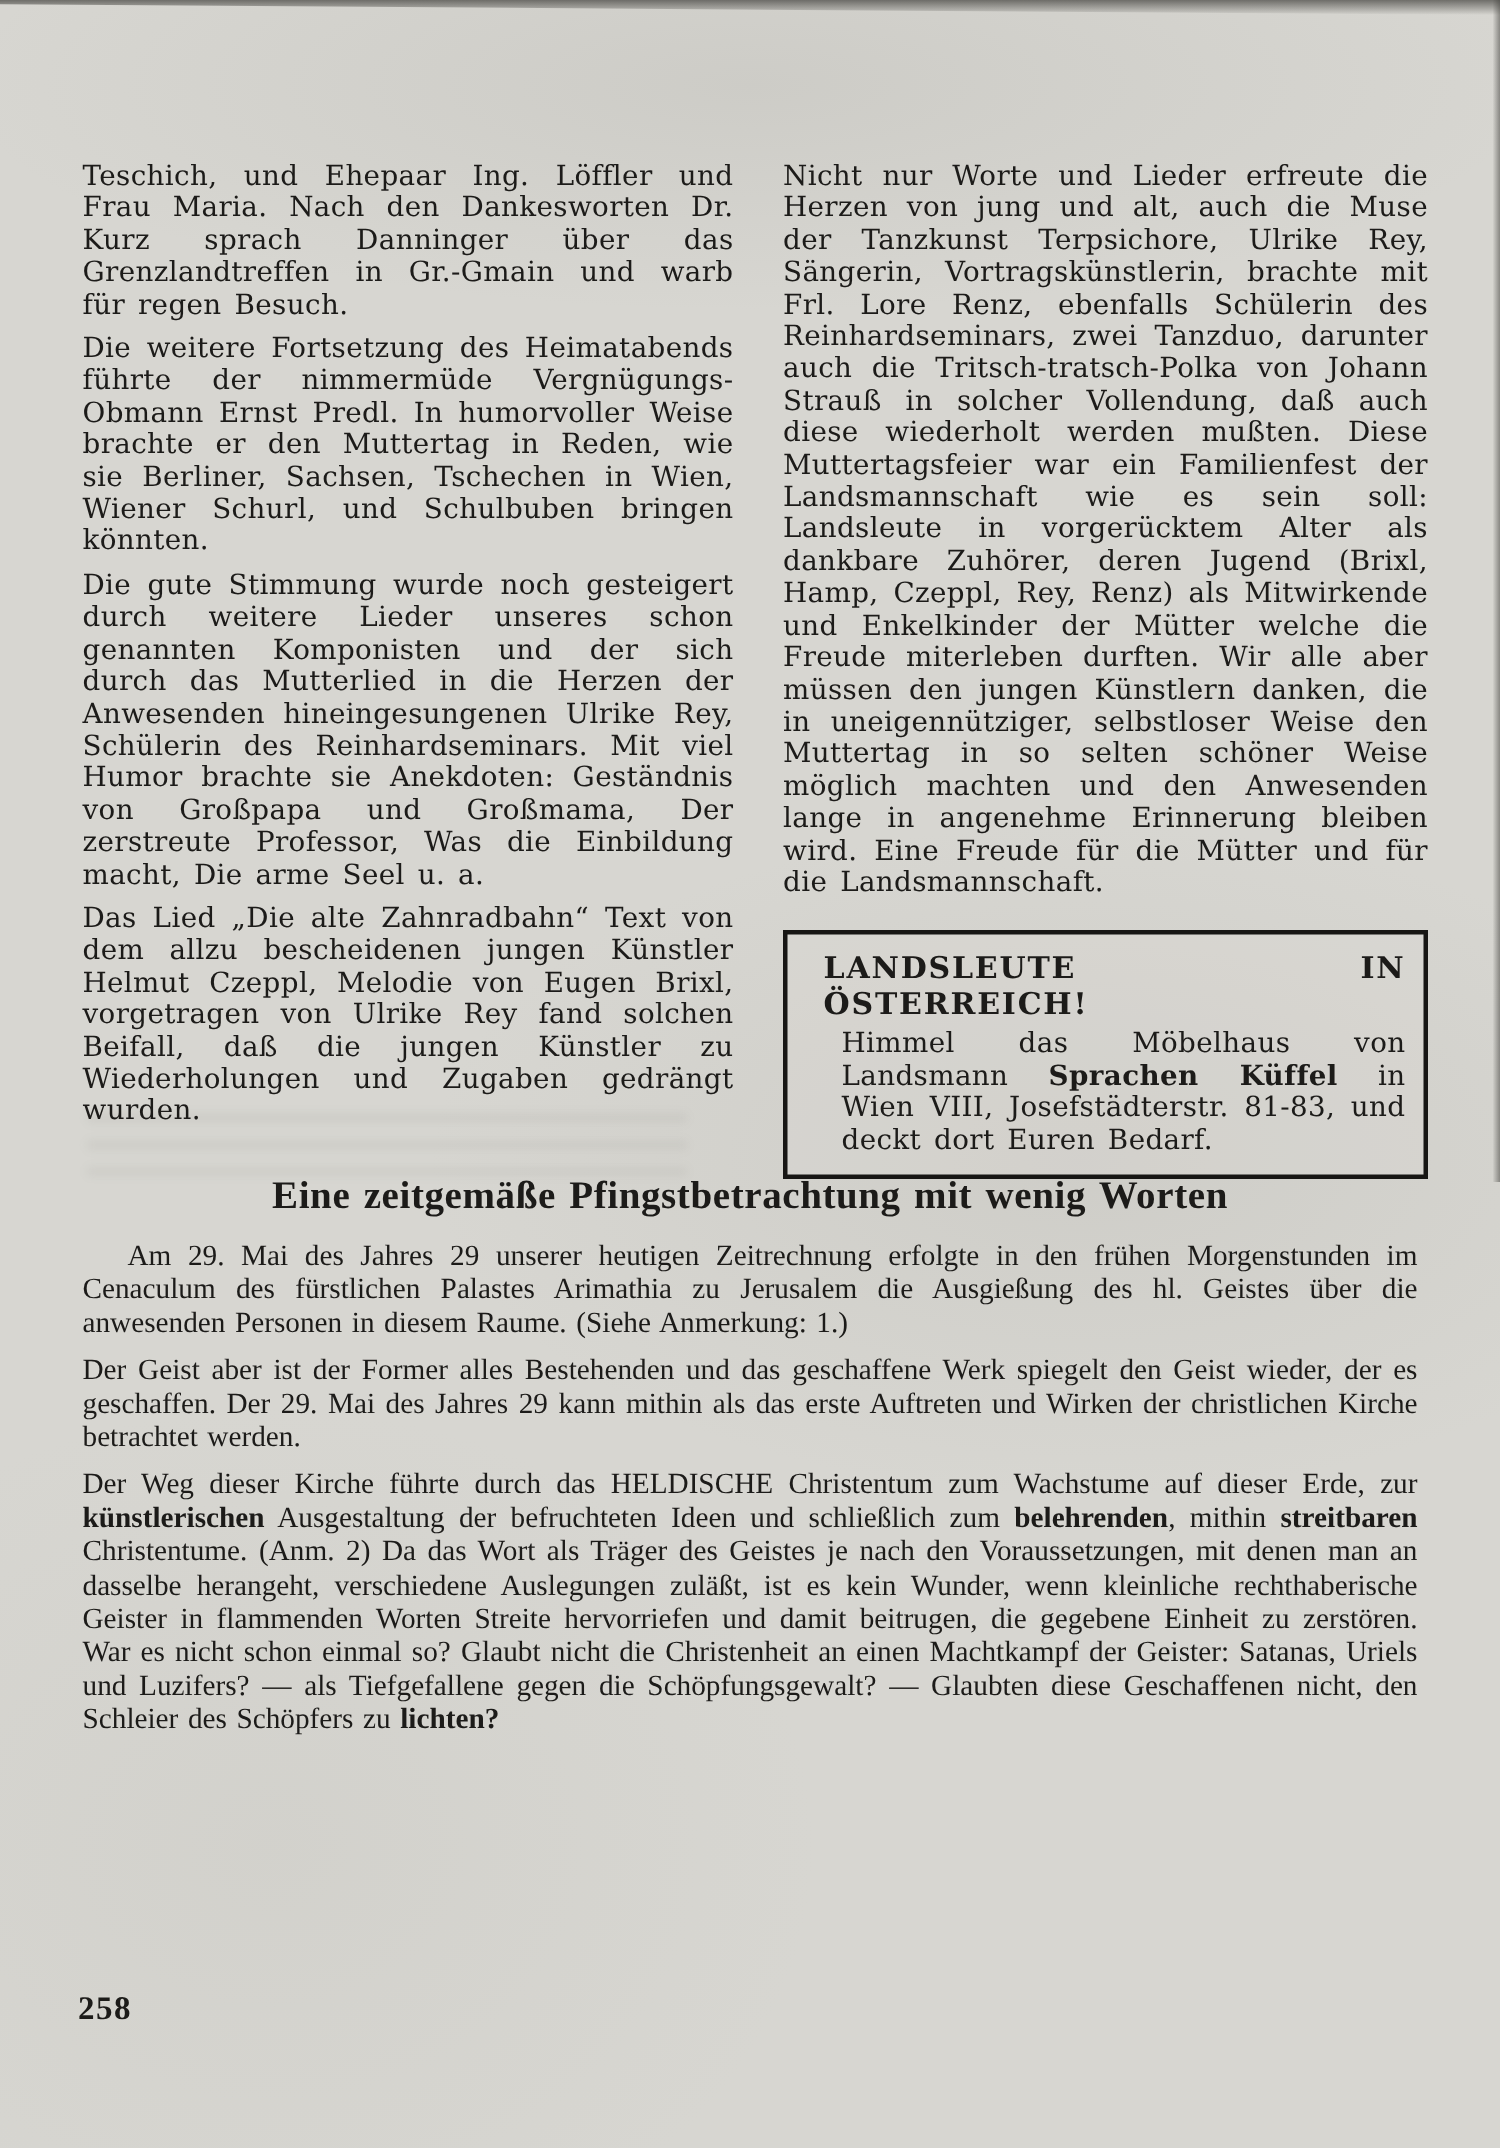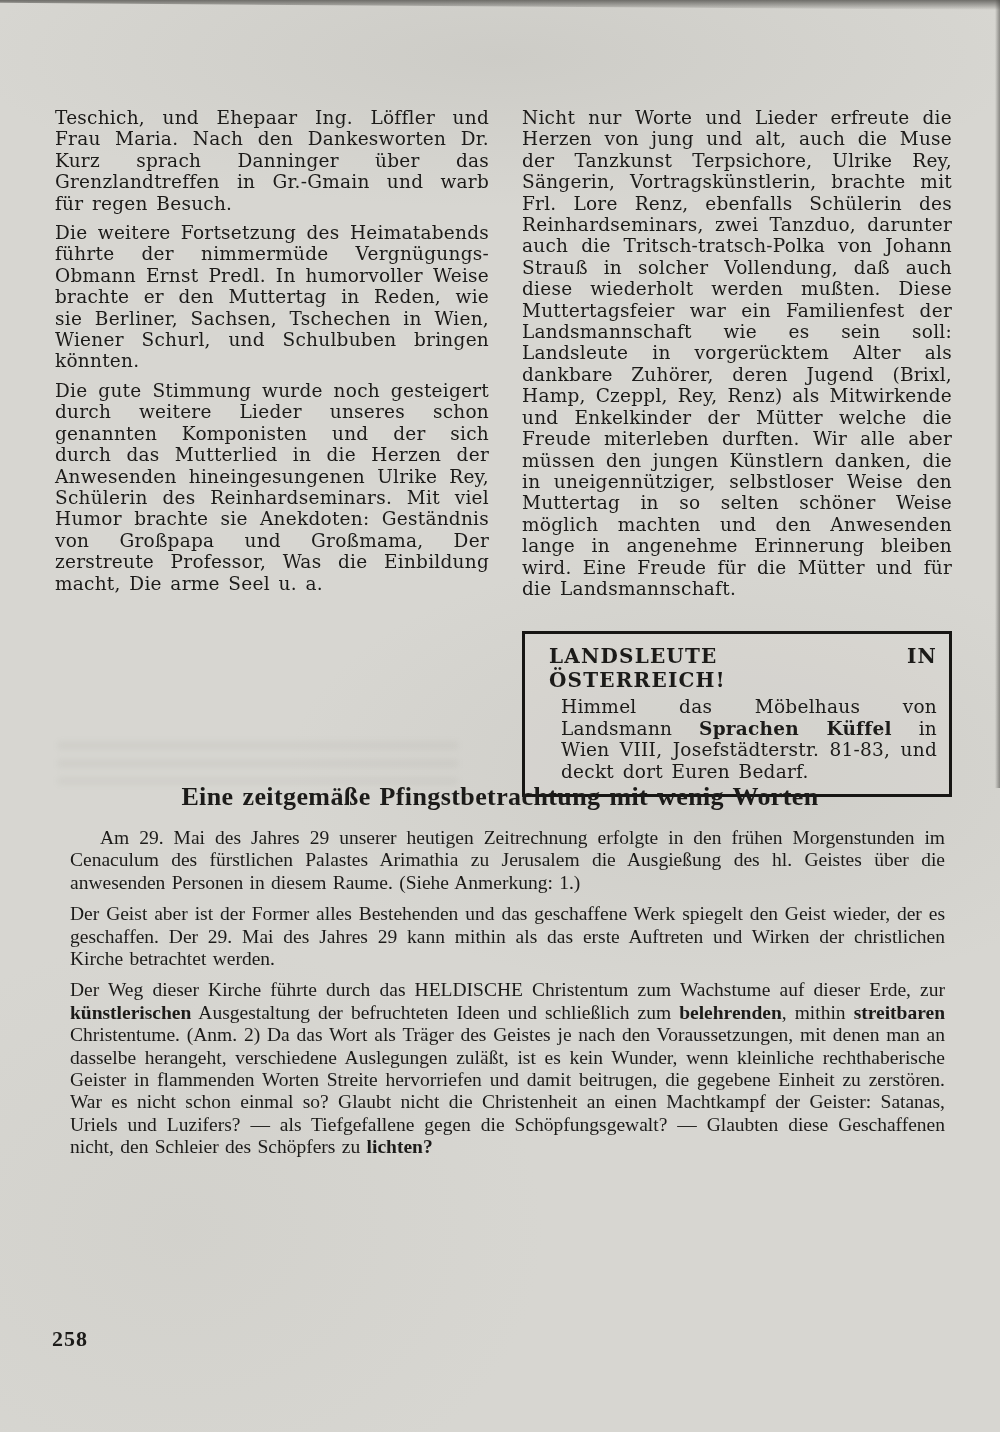--- a/index.html
+++ b/index.html
@@ -37,21 +37,21 @@
   .col-left{width:435px;}
   .col-right{width:431px;}
   .col p{
     margin:0 0 8px 0;
     font-size:18.5px;line-height:21.4px;
     word-spacing:2.5px;letter-spacing:.25px;
   }
   .ad-box{
     border:3px solid #17161 4;
     border:3px solid #171614;
-    margin-top:32px;
+    margin-top:21px;
     padding:10px 12px 12px 12px;
     background:rgba(222,221,216,.25);
   }
   .ad-title{
     font-weight:bold;font-size:20px;letter-spacing:1.2px;
     margin:0 0 4px 12px;word-spacing:6px;
   }
   .ad-body{
     margin:0 0 0 24px !important;
     font-size:18.5px;line-height:24.6px;
@@ -62,21 +62,21 @@
     position:absolute;left:55px;top:782px;width:890px;
     font-family:"Liberation Serif", serif;
     text-align:justify;
   }
   .article-title{
     font-size:26px;font-weight:bold;text-align:center;
     letter-spacing:.4px;word-spacing:2px;
     margin:0 0 15px 0;
   }
   .article p{
-    margin:0 0 9px 15px;
+    margin:0 0 9px 0;
     font-size:19.5px;line-height:22.4px;
     word-spacing:1.5px;
   }
   .article p.indent{text-indent:30px;}
   .page-number{
     position:absolute;left:52px;top:1326px;
     font-family:"Liberation Serif", serif;
     font-size:22px;font-weight:bold;letter-spacing:1px;
   }
 </style>
@@ -86,20 +86,21 @@
 <div class="page">
   <div class="edge-top"></div>
   <div class="edge-right"></div>
   <div class="ghost"></div>
 
   <div class="columns">
     <div class="col col-left">
       <p><span>Teschich, und Ehepaar Ing. Löffler und Frau Maria. Nach den Dankesworten Dr. Kurz sprach Danninger über das Grenzlandtreffen in Gr.-Gmain und warb für regen Besuch.</span></p>
       <p><span>Die weitere Fortsetzung des Heimatabends führte der nimmermüde Vergnügungs-Obmann Ernst Predl. In humorvoller Weise brachte er den Muttertag in Reden, wie sie Berliner, Sachsen, Tschechen in Wien, Wiener Schurl, und Schulbuben bringen könnten.</span></p>
       <p><span>Die gute Stimmung wurde noch gesteigert durch weitere Lieder unseres schon genannten Komponisten und der sich durch das Mutterlied in die Herzen der Anwesenden hineingesungenen Ulrike Rey, Schülerin des Reinhardseminars. Mit viel Humor brachte sie Anekdoten: Geständnis von Großpapa und Großmama, Der zerstreute Professor, Was die Einbildung macht, Die arme Seel u. a.</span></p>
+      <p><span>Das Lied „Die alte Zahnradbahn“ Text von dem allzu bescheidenen jungen Künstler Helmut Czeppl, Melodie von Eugen Brixl, vorgetragen von Ulrike Rey fand solchen Beifall, daß die jungen Künstler zu Wiederholungen und Zugaben gedrängt wurden.</span></p>
     </div>
 
     <div class="col col-right">
       <p><span>Nicht nur Worte und Lieder erfreute die Herzen von jung und alt, auch die Muse der Tanzkunst Terpsichore, Ulrike Rey, Sängerin, Vortragskünstlerin, brachte mit Frl. Lore Renz, ebenfalls Schülerin des Reinhardseminars, zwei Tanzduo, darunter auch die Tritsch-tratsch-Polka von Johann Strauß in solcher Vollendung, daß auch diese wiederholt werden mußten. Diese Muttertagsfeier war ein Familienfest der Landsmannschaft wie es sein soll: Landsleute in vorgerücktem Alter als dankbare Zuhörer, deren Jugend (Brixl, Hamp, Czeppl, Rey, Renz) als Mitwirkende und Enkelkinder der Mütter welche die Freude miterleben durften. Wir alle aber müssen den jungen Künstlern danken, die in uneigennütziger, selbstloser Weise den Muttertag in so selten schöner Weise möglich machten und den Anwesenden lange in angenehme Erinnerung bleiben wird.  Eine Freude für die Mütter und für die Landsmannschaft.</span></p>
 
       <div class="ad-box">
         <div class="ad-title">LANDSLEUTE IN ÖSTERREICH!</div>
         <p class="ad-body"><span>Himmel das Möbelhaus von Landsmann </span><span class="b">Sprachen Küffel</span><span> in Wien VIII, Josefstädterstr. 81-83, und deckt dort Euren Bedarf.</span></p>
       </div>
     </div>

